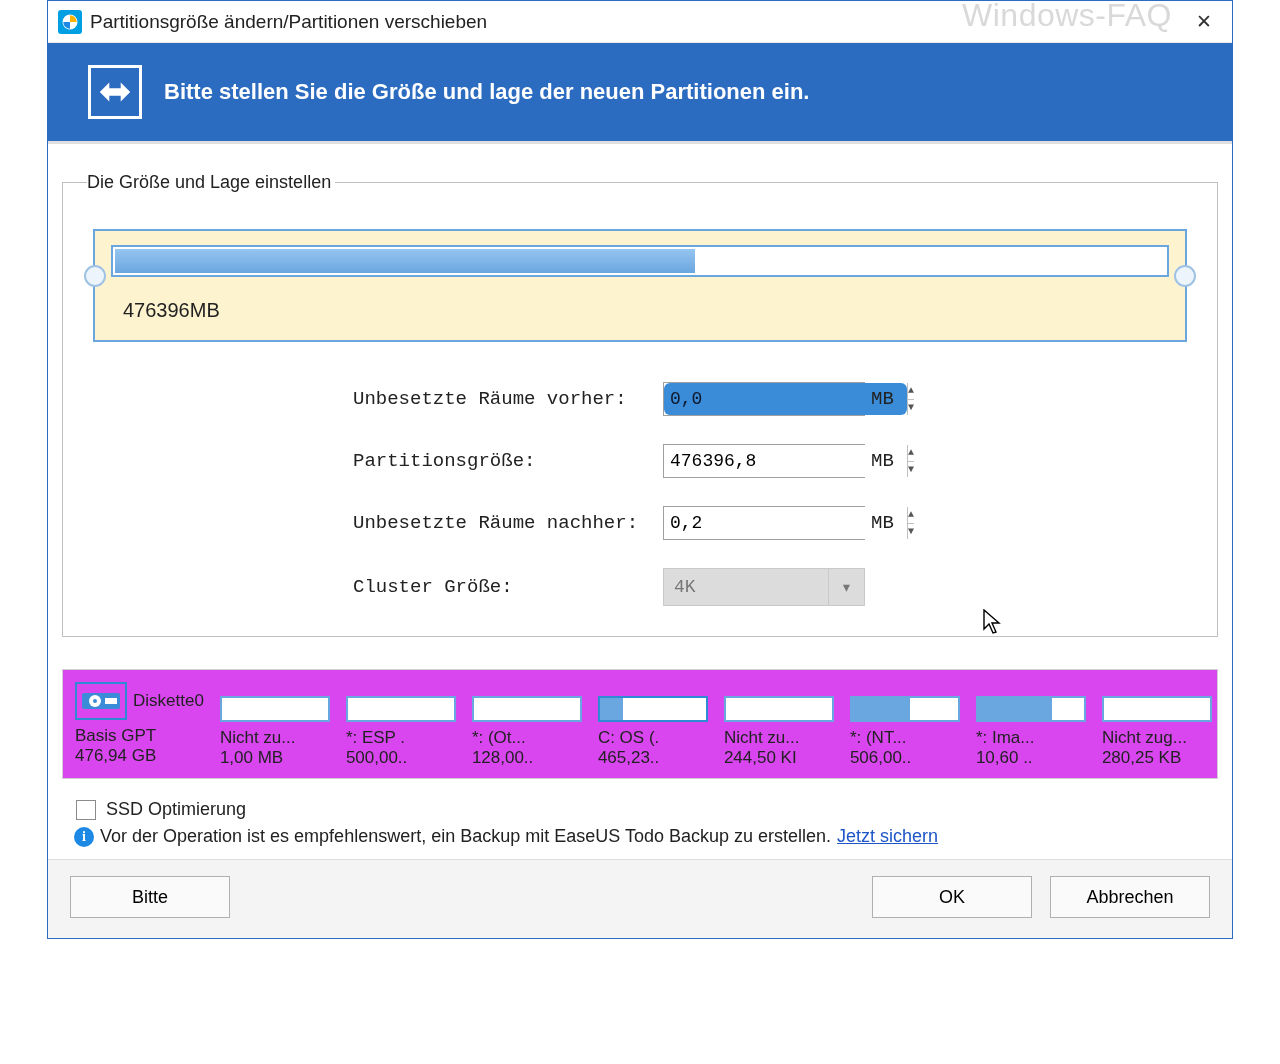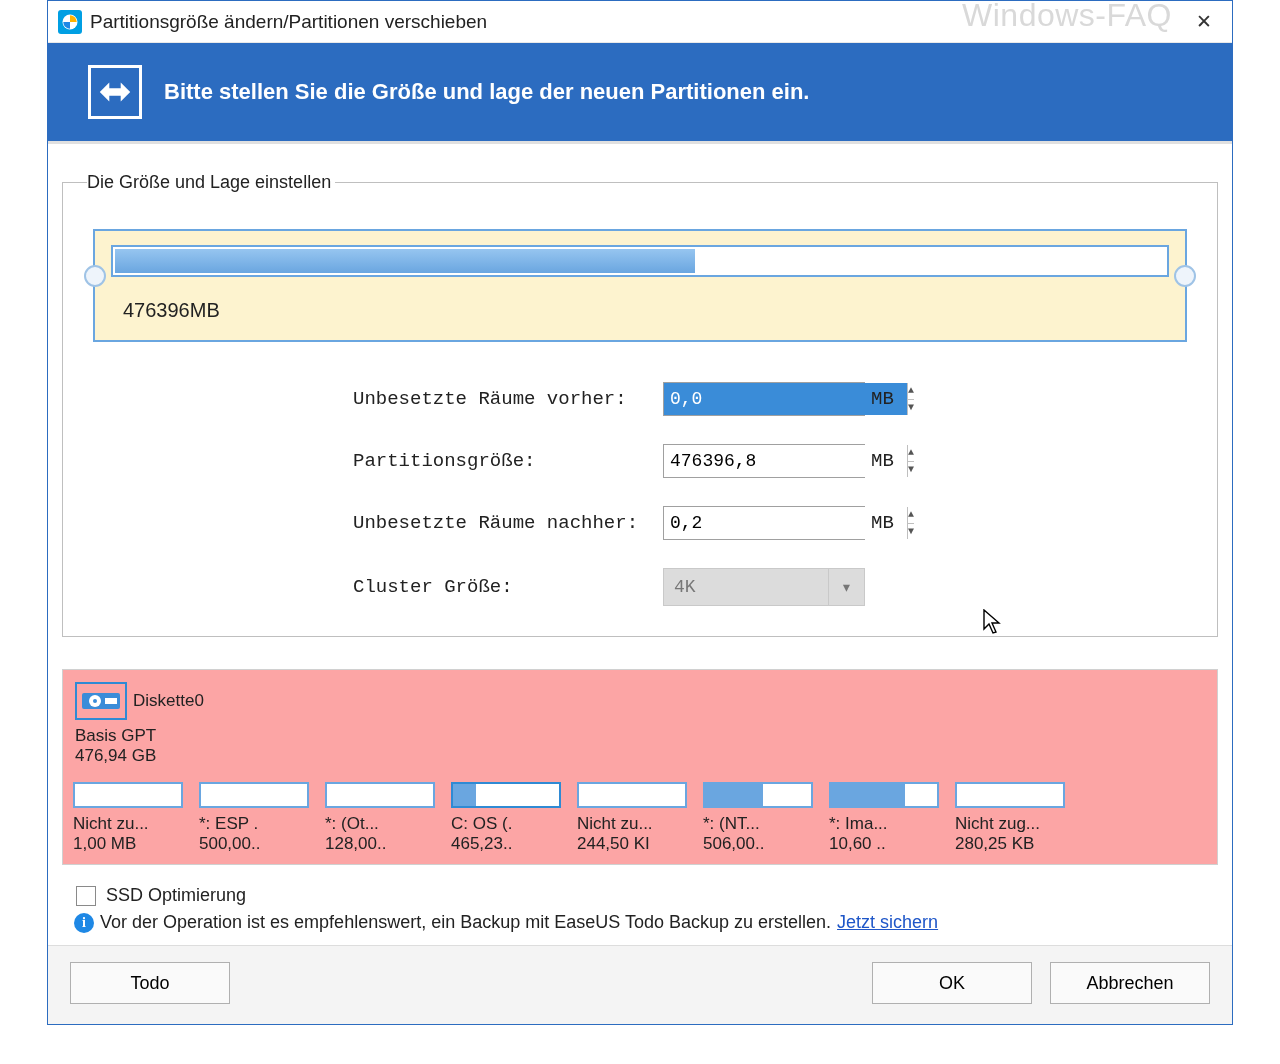--- a/index.html
+++ b/index.html
@@ -150,21 +150,22 @@
   .spinner input {
     border: none;
     flex: 1;
     font-size: 18px;
     padding: 0 6px;
     outline: none;
     font-family: inherit;
   }
   .spinner input.selected {
     background: #3a8cd8;
-    color: #ffffff;
+    color: #0f172a;
+    border-radius: 6px;
   }
   .spinbtns {
     width: 20px;
     display: flex; flex-direction: column;
     border-left: 1px solid #bfbfbf;
   }
   .spinbtns .sb {
     flex: 1;
     font-size: 10px;
     display: flex; align-items: center; justify-content: center;
@@ -197,26 +198,25 @@
     position: absolute;
     left: 935px; top: 608px;
     pointer-events: none;
     font-size: 24px;
     color: #000;
   }
   
   .disk-strip {
     margin: 22px 14px 0 14px;
     border: 1px solid #d0d0d0;
-    background: #fca5a5;
+    background: #d946ef;
     padding: 8px 6px;
     display: flex;
     gap: 8px;
-    align-items: flex-start;
-    flex-direction: column;
+    align-items: flex-end;
   }
   .disk-head {
     width: 174px;
     padding: 4px 4px 4px 6px;
   }
   .disk-head-top { display: flex; align-items: center; gap: 6px; }
   .disk-icon {
     width: 52px; height: 38px;
     border: 2px solid #2f8ad4;
     display: flex; align-items: center; justify-content: center;
@@ -481,19 +481,19 @@
       <span>SSD Optimierung</span>
     </div>
     <div class="info-row">
       <span class="info-icon">i</span>
       <span>Vor der Operation ist es empfehlenswert, ein Backup mit  EaseUS Todo Backup zu erstellen.</span>
       <a>Jetzt sichern</a>
     </div>
   </div>
 
   <div class="button-row">
-    <button class="btn">Todo</button>
+    <button class="btn">Bitte</button>
     <span class="spacer"></span>
     <button class="btn">OK</button>
     <button class="btn">Abbrechen</button>
   </div>
 
 </div>
 
 </body></html>

